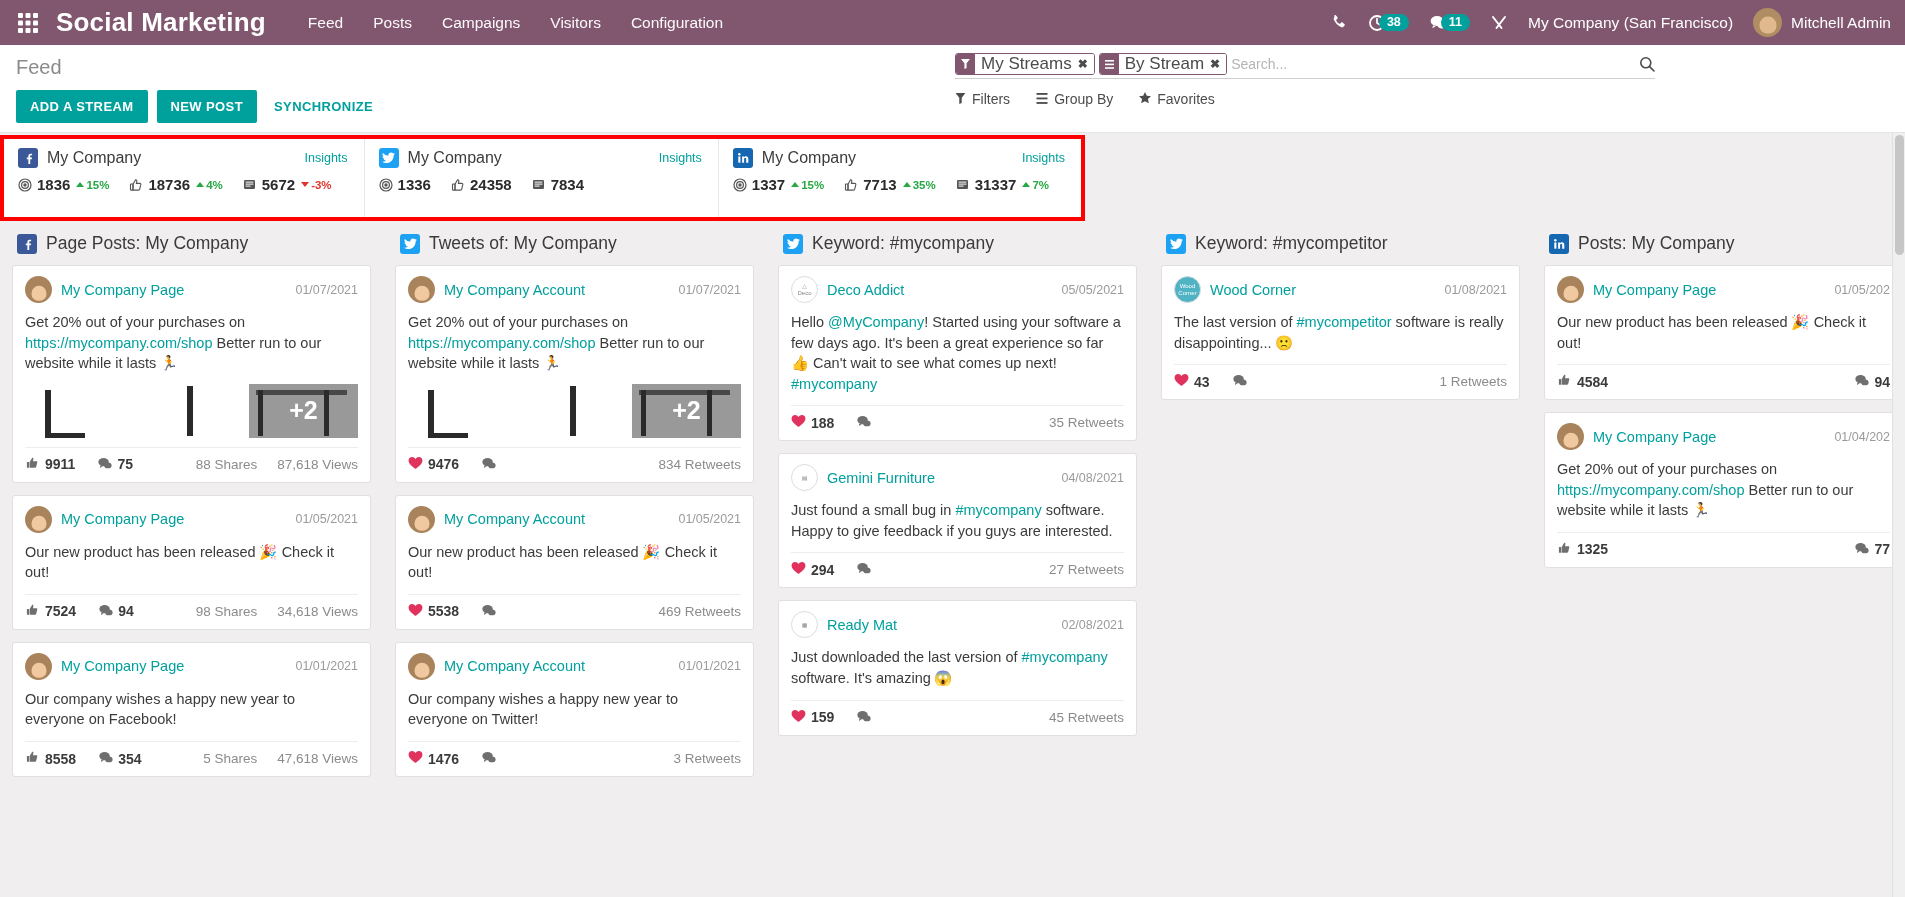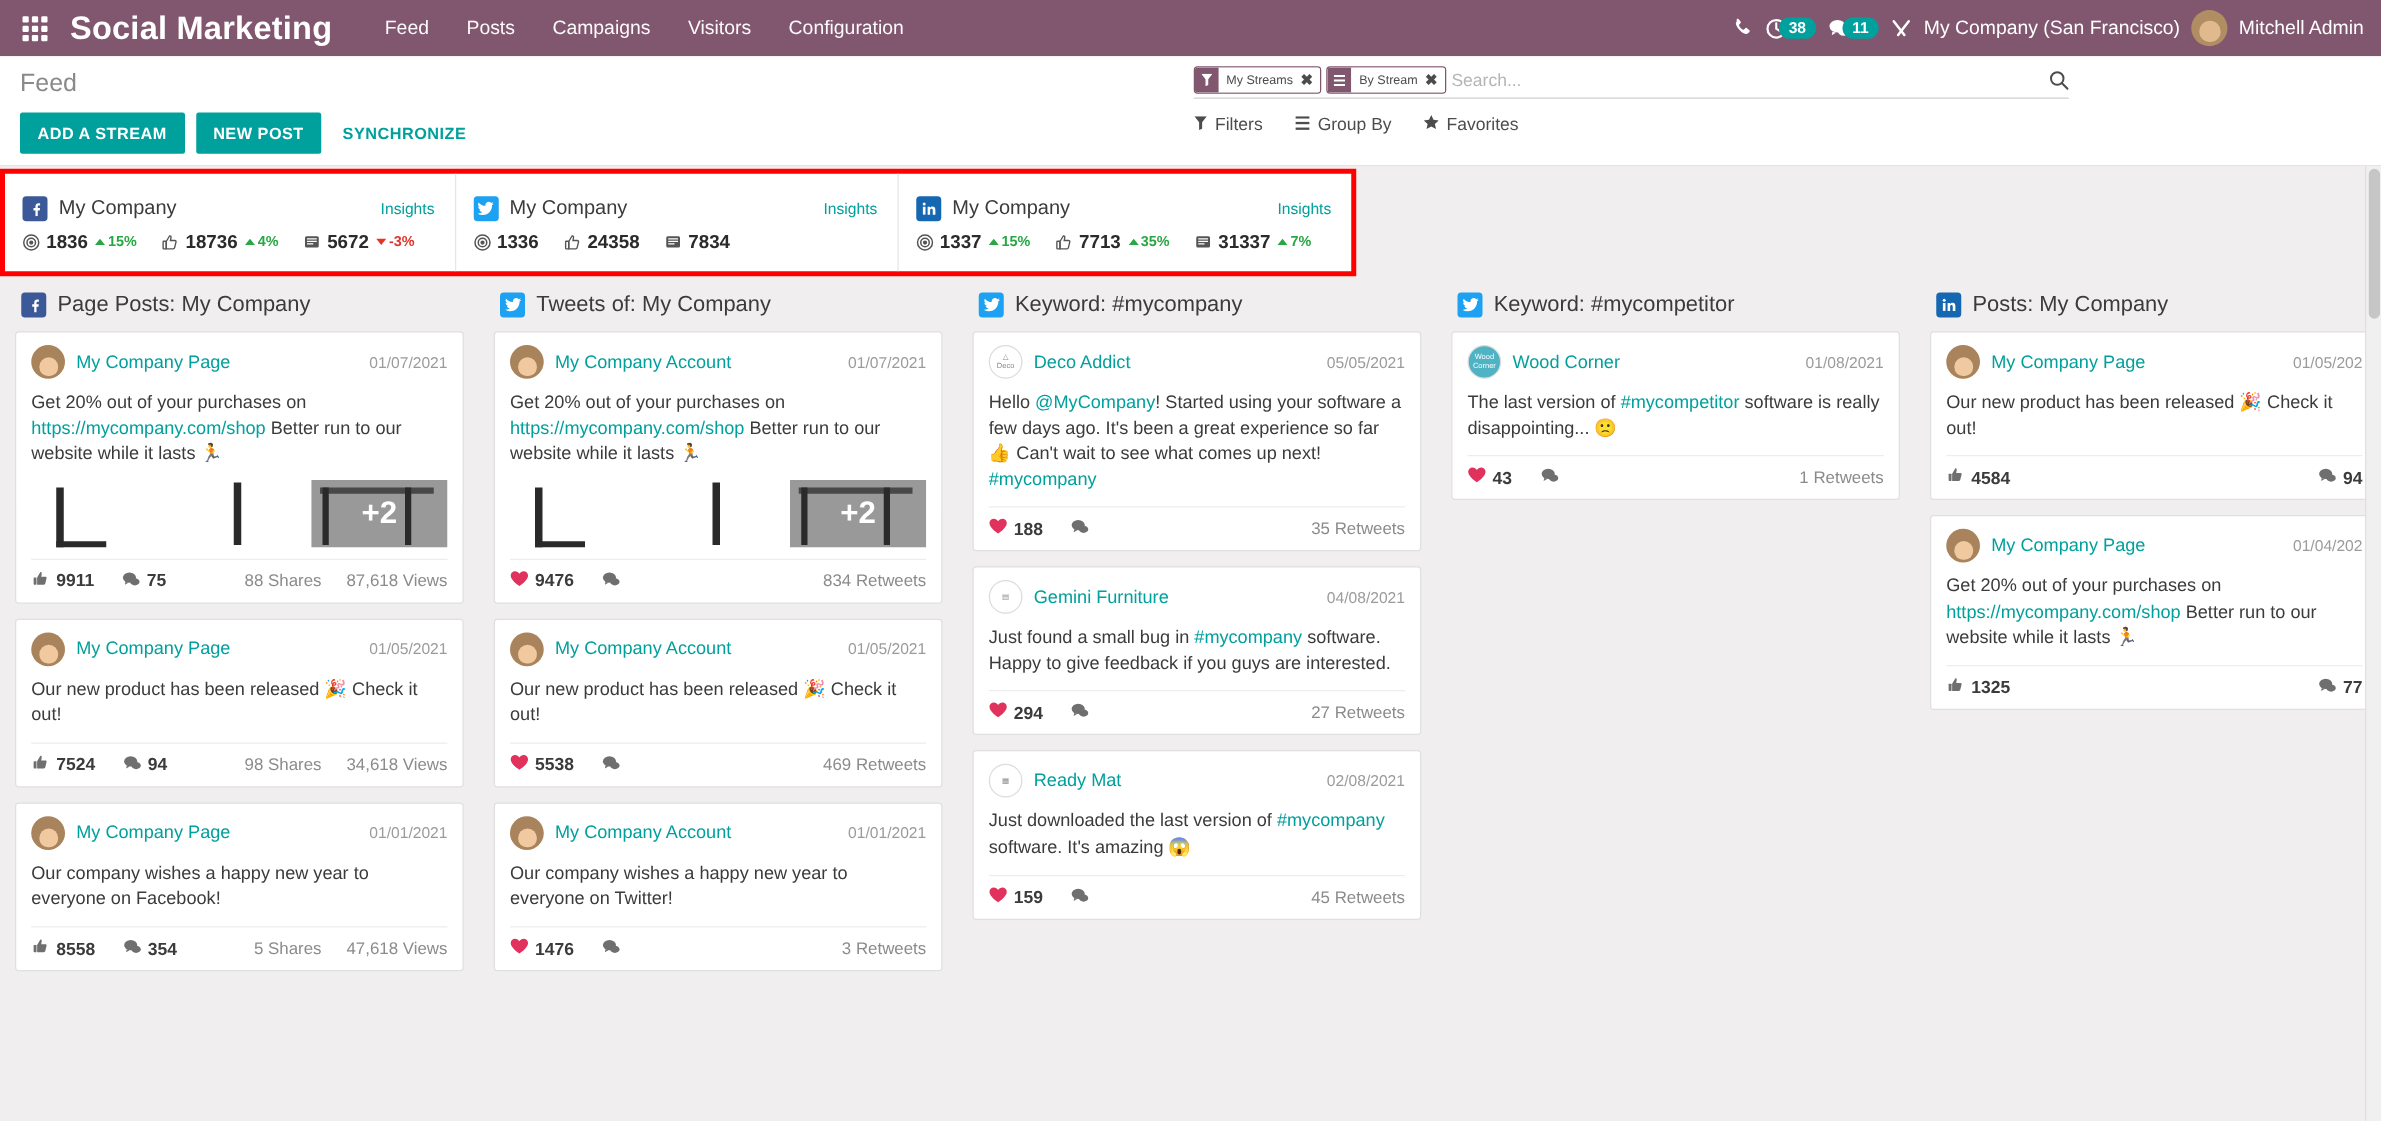--- a/index.html
+++ b/index.html
@@ -39,21 +39,21 @@
     color: #ffffff;
     font-size: 15.5px;
     text-decoration: none;
     white-space: nowrap;
     opacity: .97;
   }
   .nav-right {
     margin-left: auto;
     display: flex;
     align-items: center;
-    gap: 9px;
+    gap: 20px;
   }
   .nav-icon { display:flex; align-items:center; cursor:pointer; }
   .badge-wrap { position: relative; display: flex; align-items: center; }
   .badge {
     background: #00a09d;
     color: #fff;
     font-size: 12.5px;
     font-weight: bold;
     border-radius: 11px;
     padding: 2px 8px 3px 8px;
@@ -139,21 +139,21 @@
   .facet-icon {
     background: #81566f;
     color: #fff;
     display: flex; align-items: center; justify-content: center;
     padding: 0 5px;
     font-size: 11px;
   }
   .facet-label {
     display:flex; align-items:center;
     padding: 0 4px 0 6px;
-    font-size: 10px;
+    font-size: 17px;
     color: #4c4c4c;
     background: #fff;
     white-space: nowrap;
   }
   .facet-x {
     display:flex; align-items:center;
     padding: 0 6px 0 2px;
     background: #fff;
     color: #4c4c4c;
     font-size: 12px; font-weight: bold;
@@ -191,21 +191,21 @@
     width: 1085px;
     height: 86px;
     display: flex;
     align-items: stretch;
     position: relative;
   }
   .account-card {
     flex: 1;
     padding: 9px 12px 6px 14px;
     border-right: 1px solid #e6e6e6;
-    display: flex; flex-direction: column; justify-content: center;
+    display: flex; flex-direction: column; 
   }
   .account-card:last-child { border-right: none; }
   .account-head {
     display: flex; align-items: center;
     margin-bottom: 8px;
   }
   .sm-icon {
     width: 20px; height: 20px;
     border-radius: 3px;
     display:flex; align-items:center; justify-content:center;

